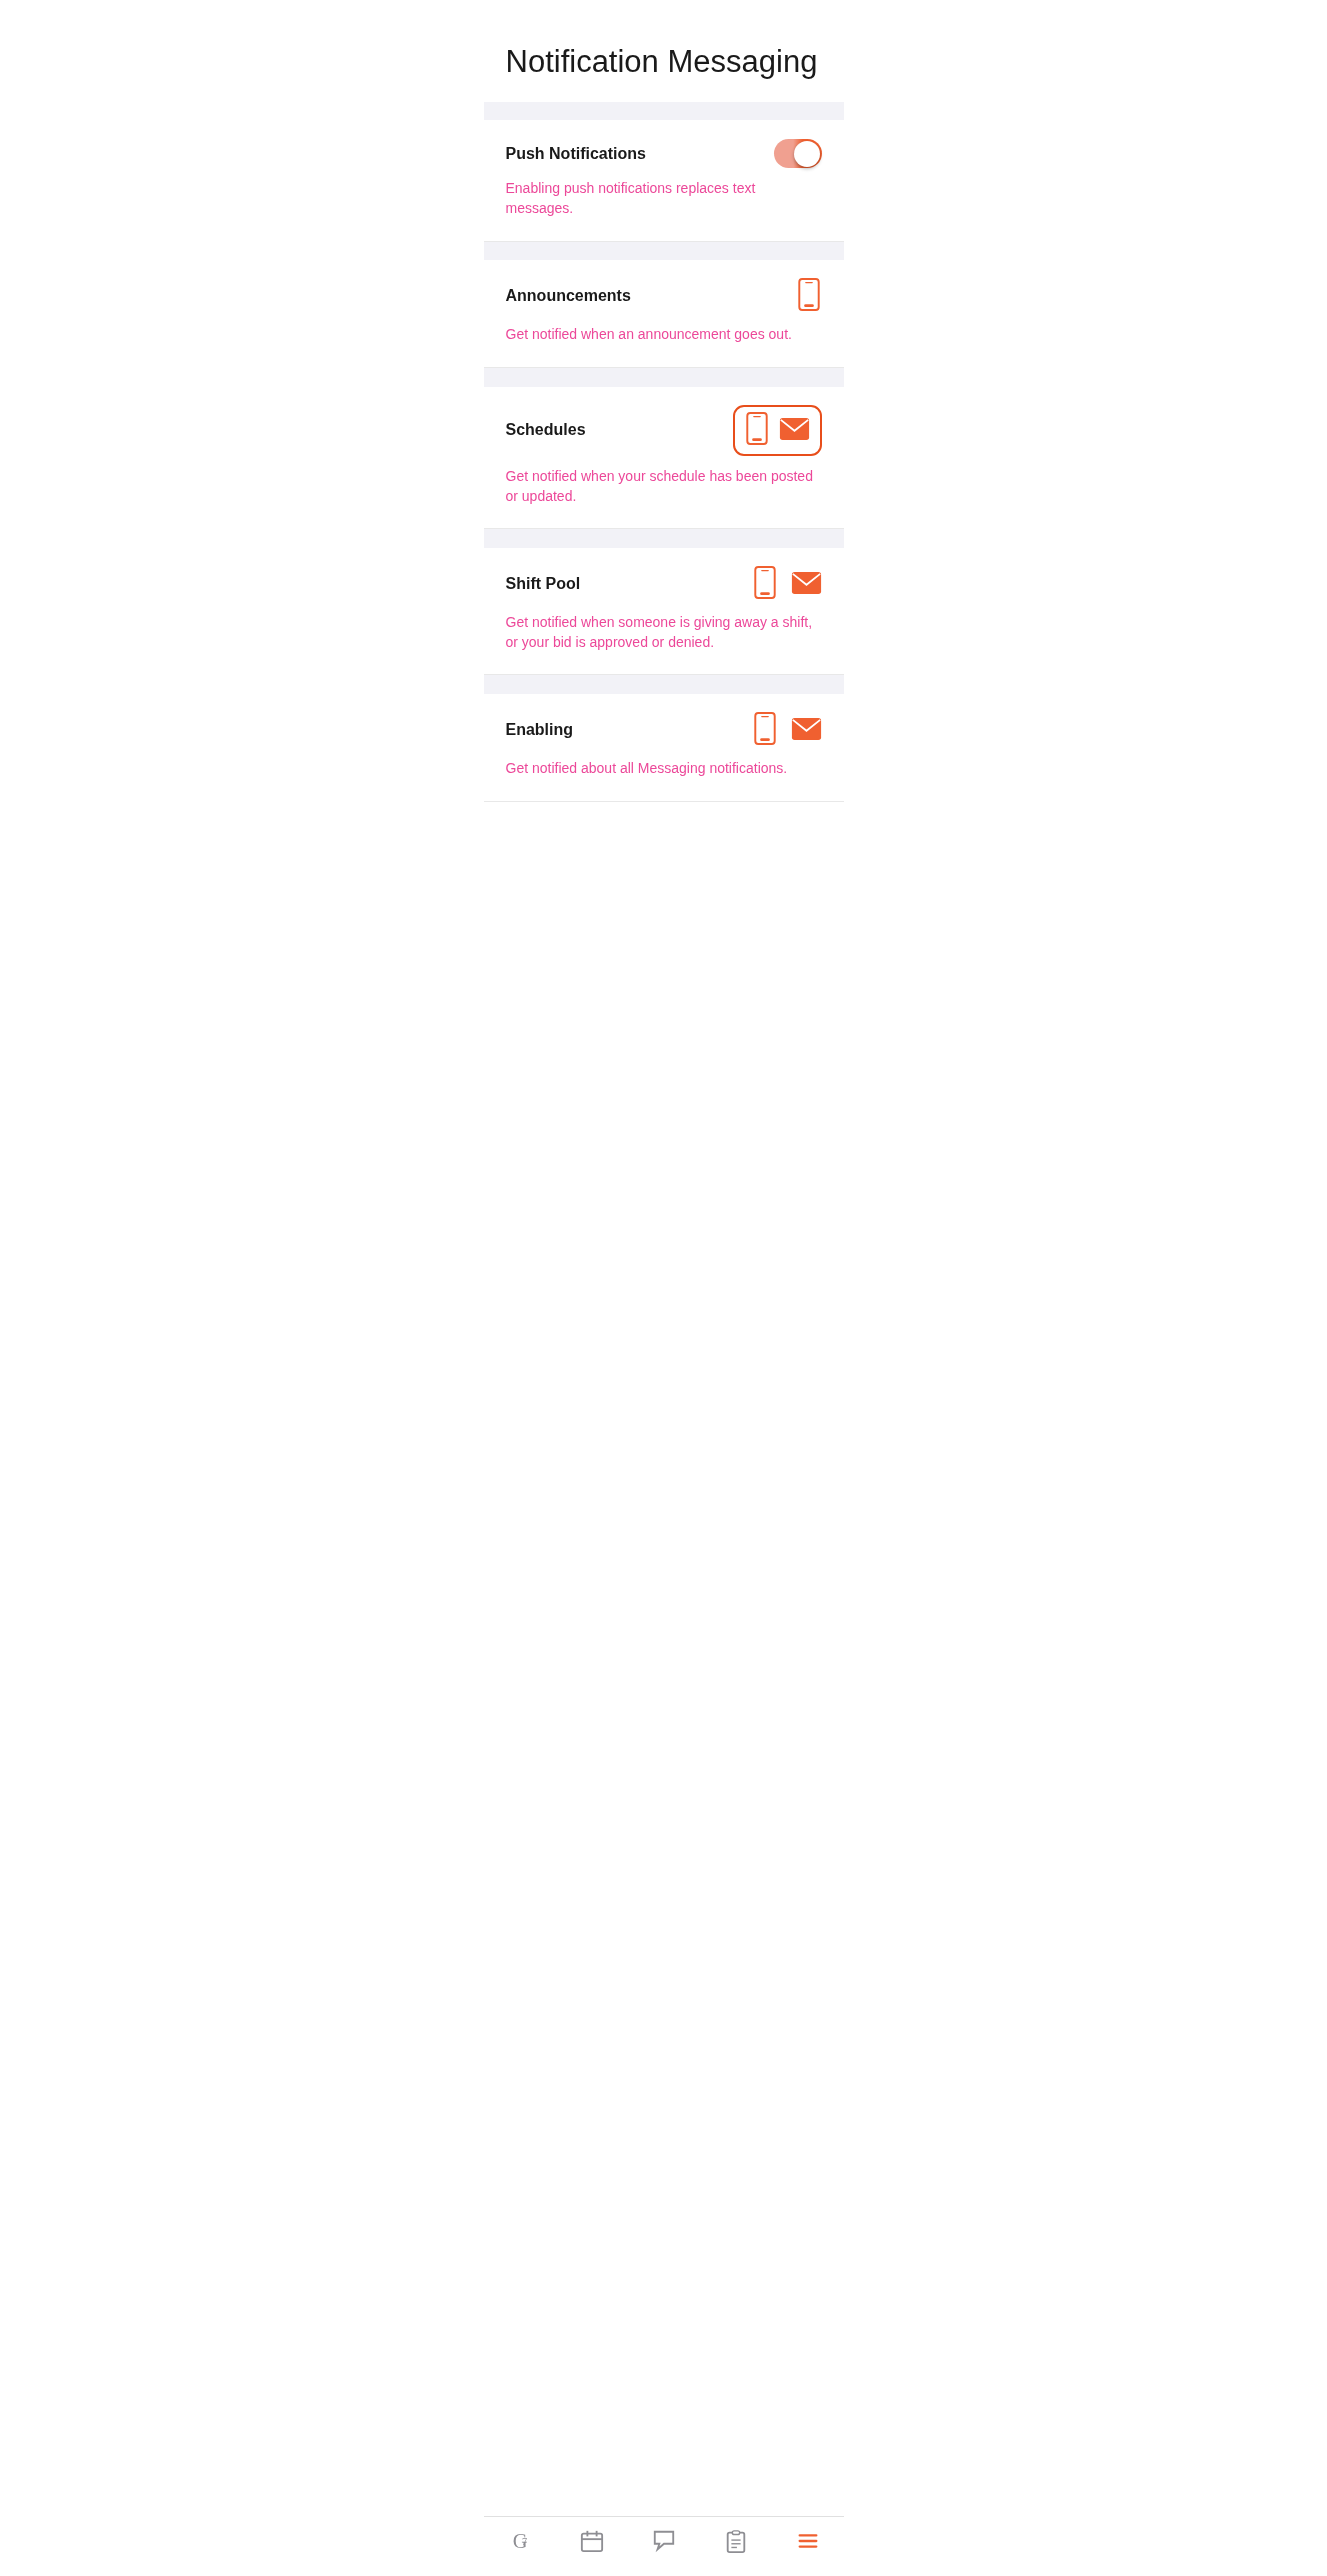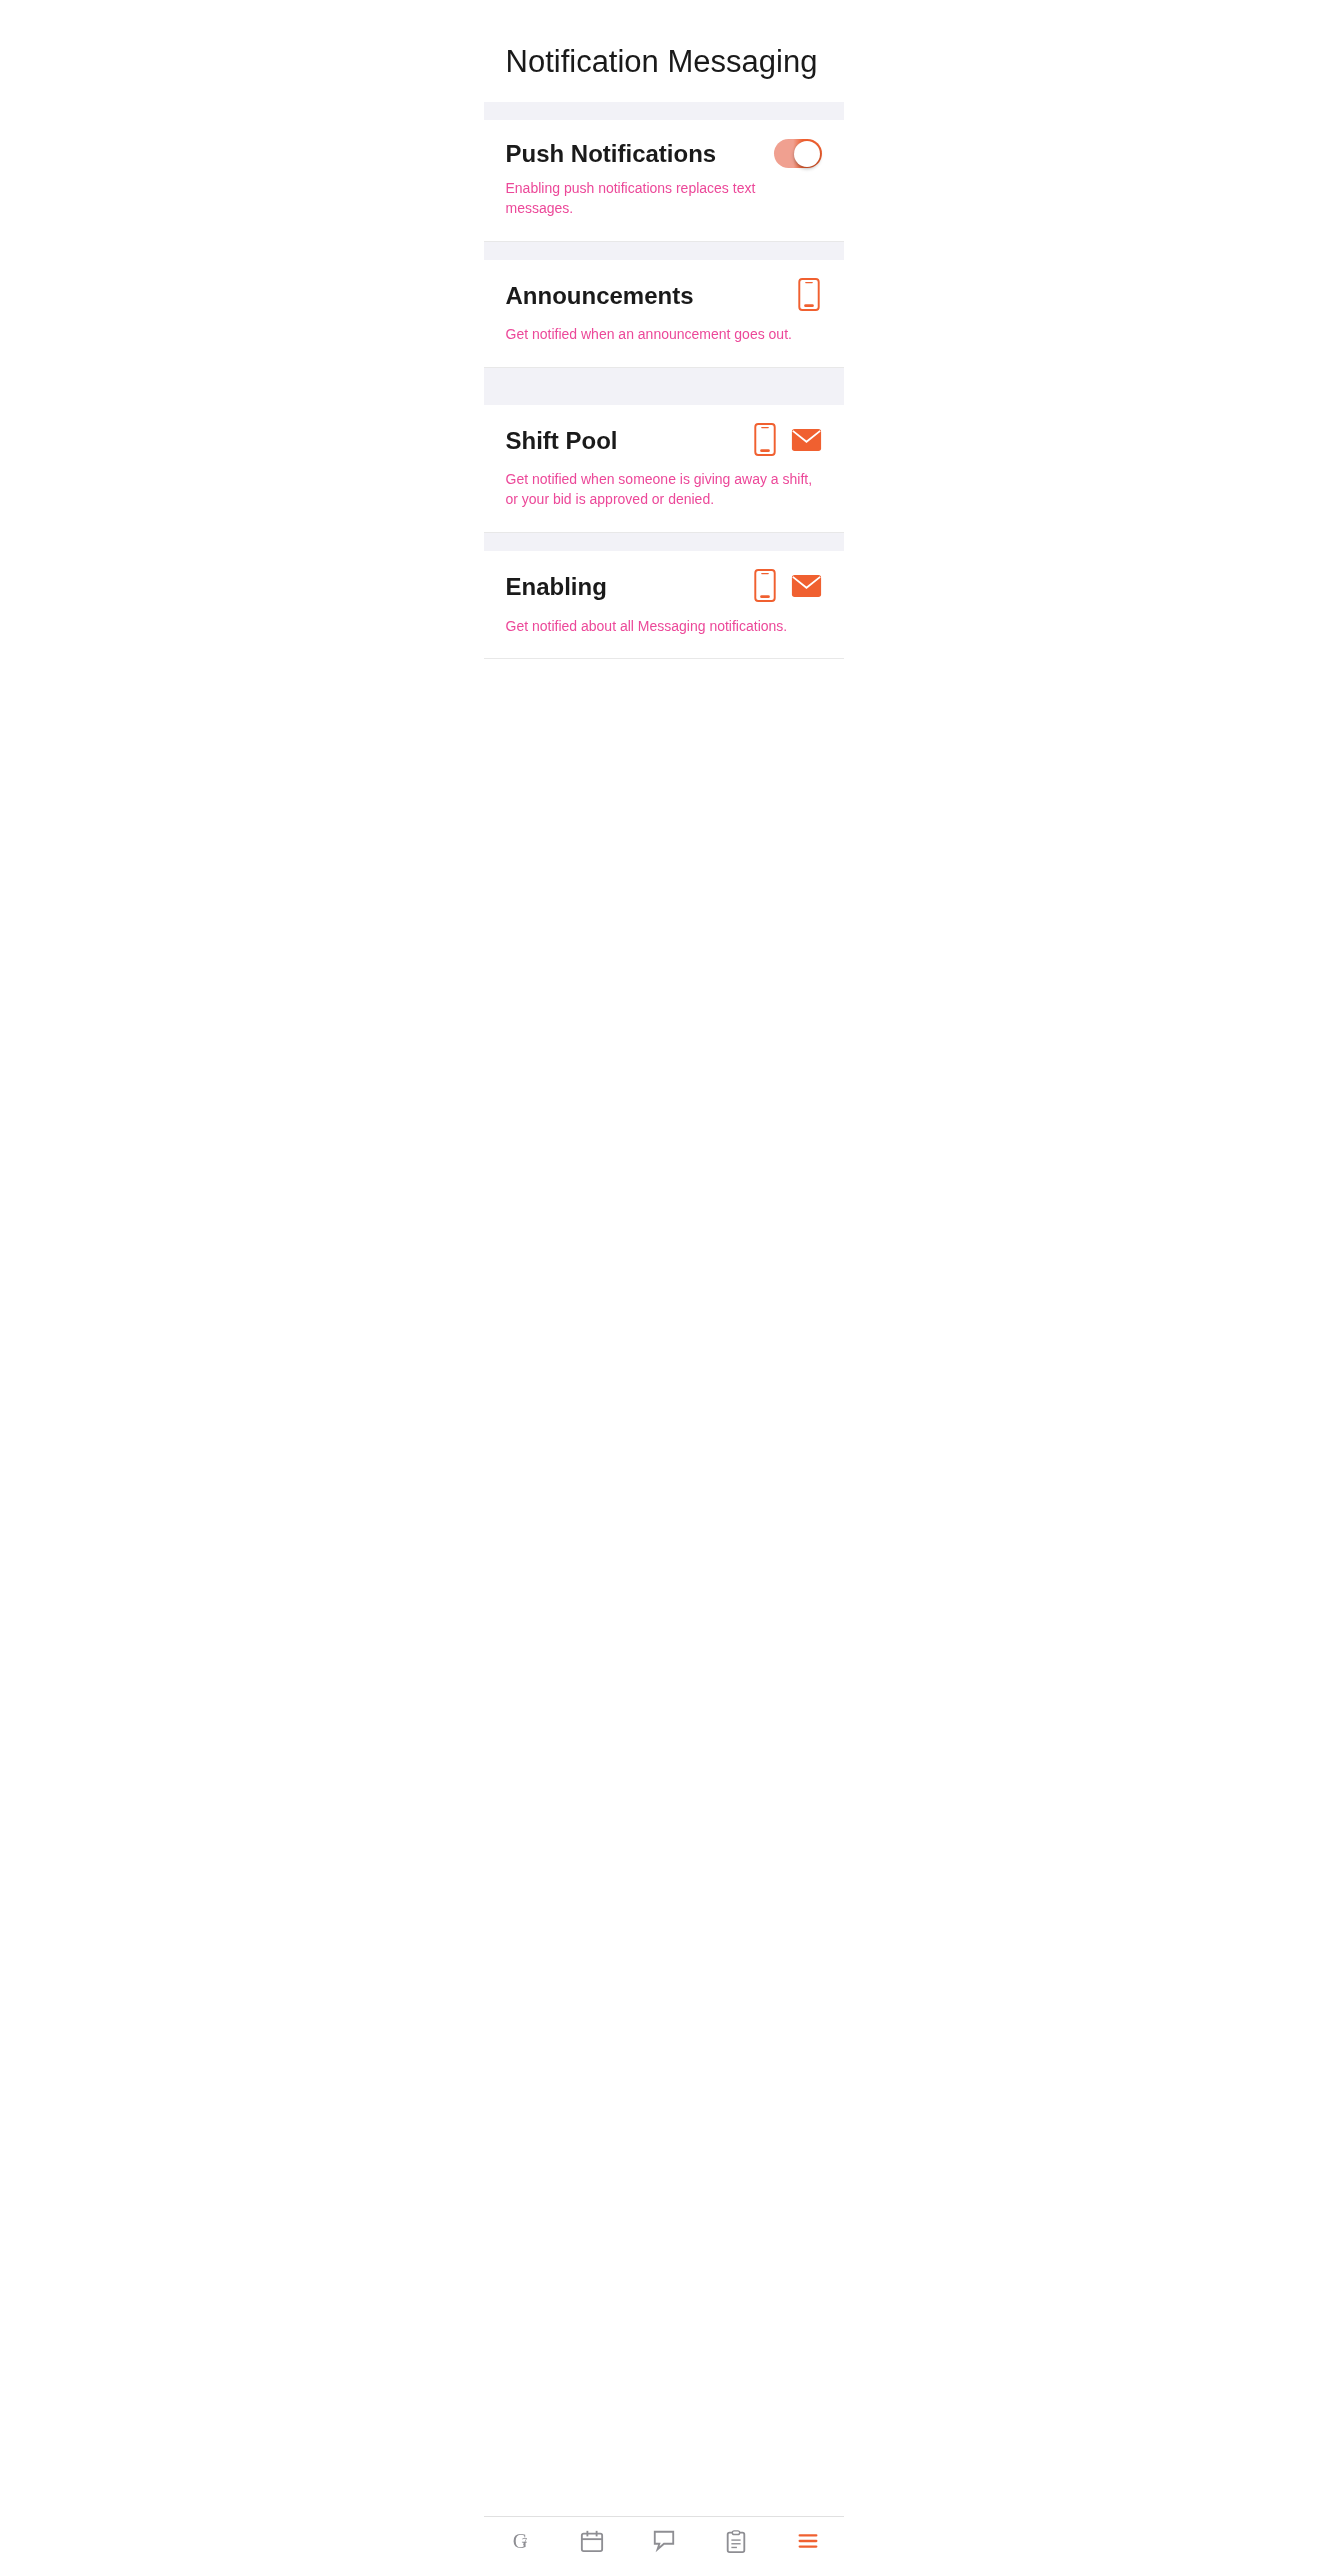--- a/index.html
+++ b/index.html
@@ -37,21 +37,21 @@
     }
 
     .section-header {
       display: flex;
       align-items: center;
       justify-content: space-between;
       margin-bottom: 3.7px;
     }
 
     .section-title {
-      font-size: 24px;
+      font-size: 16px;
       font-weight: 700;
       color: #1a1a1a;
     }
 
     .section-description {
       font-size: 14px;
       color: #ec4899;
       line-height: 1.4;
       padding: 7.4px 0 3.7px;
     }
@@ -181,20 +181,41 @@
             <rect x="8" y="4" width="8" height="1.5" rx="0.75" fill="#f06030"></rect>
           </svg>
         </span>
       </div>
     </div>
     <p class="section-description">Get notified when an announcement goes out.</p>
   </div>
 
   <div class="divider-section"></div>
 
+  <div class="settings-section">
+    <div class="section-header">
+      <span class="section-title">Schedules</span>
+      <div class="schedules-icon-group">
+        <span>
+          <svg class="phone-icon" viewBox="0 0 24 34" fill="none" xmlns="http://www.w3.org/2000/svg">
+            <rect x="2" y="1" width="20" height="32" rx="3" stroke="#f06030" stroke-width="2" fill="none"></rect>
+            <rect x="7" y="27" width="10" height="3" rx="1.5" fill="#f06030"></rect>
+            <rect x="8" y="4" width="8" height="1.5" rx="0.75" fill="#f06030"></rect>
+          </svg>
+        </span>
+        <span>
+          <svg class="email-icon" viewBox="0 0 34 26" fill="none" xmlns="http://www.w3.org/2000/svg">
+            <rect x="1" y="1" width="32" height="24" rx="3" fill="#f06030"></rect>
+            <path d="M2 3 L17 15 L32 3" stroke="white" stroke-width="2" fill="none"></path>
+          </svg>
+        </span>
+      </div>
+    </div>
+    <p class="section-description">Get notified when your schedule has been posted or updated.</p>
+  </div>
 
   <div class="divider-section"></div>
 
   <div class="settings-section">
     <div class="section-header">
       <span class="section-title">Shift Pool</span>
       <div class="icon-group">
         <span>
           <svg class="phone-icon" viewBox="0 0 24 34" fill="none" xmlns="http://www.w3.org/2000/svg">
             <rect x="2" y="1" width="20" height="32" rx="3" stroke="#f06030" stroke-width="2" fill="none"></rect>

